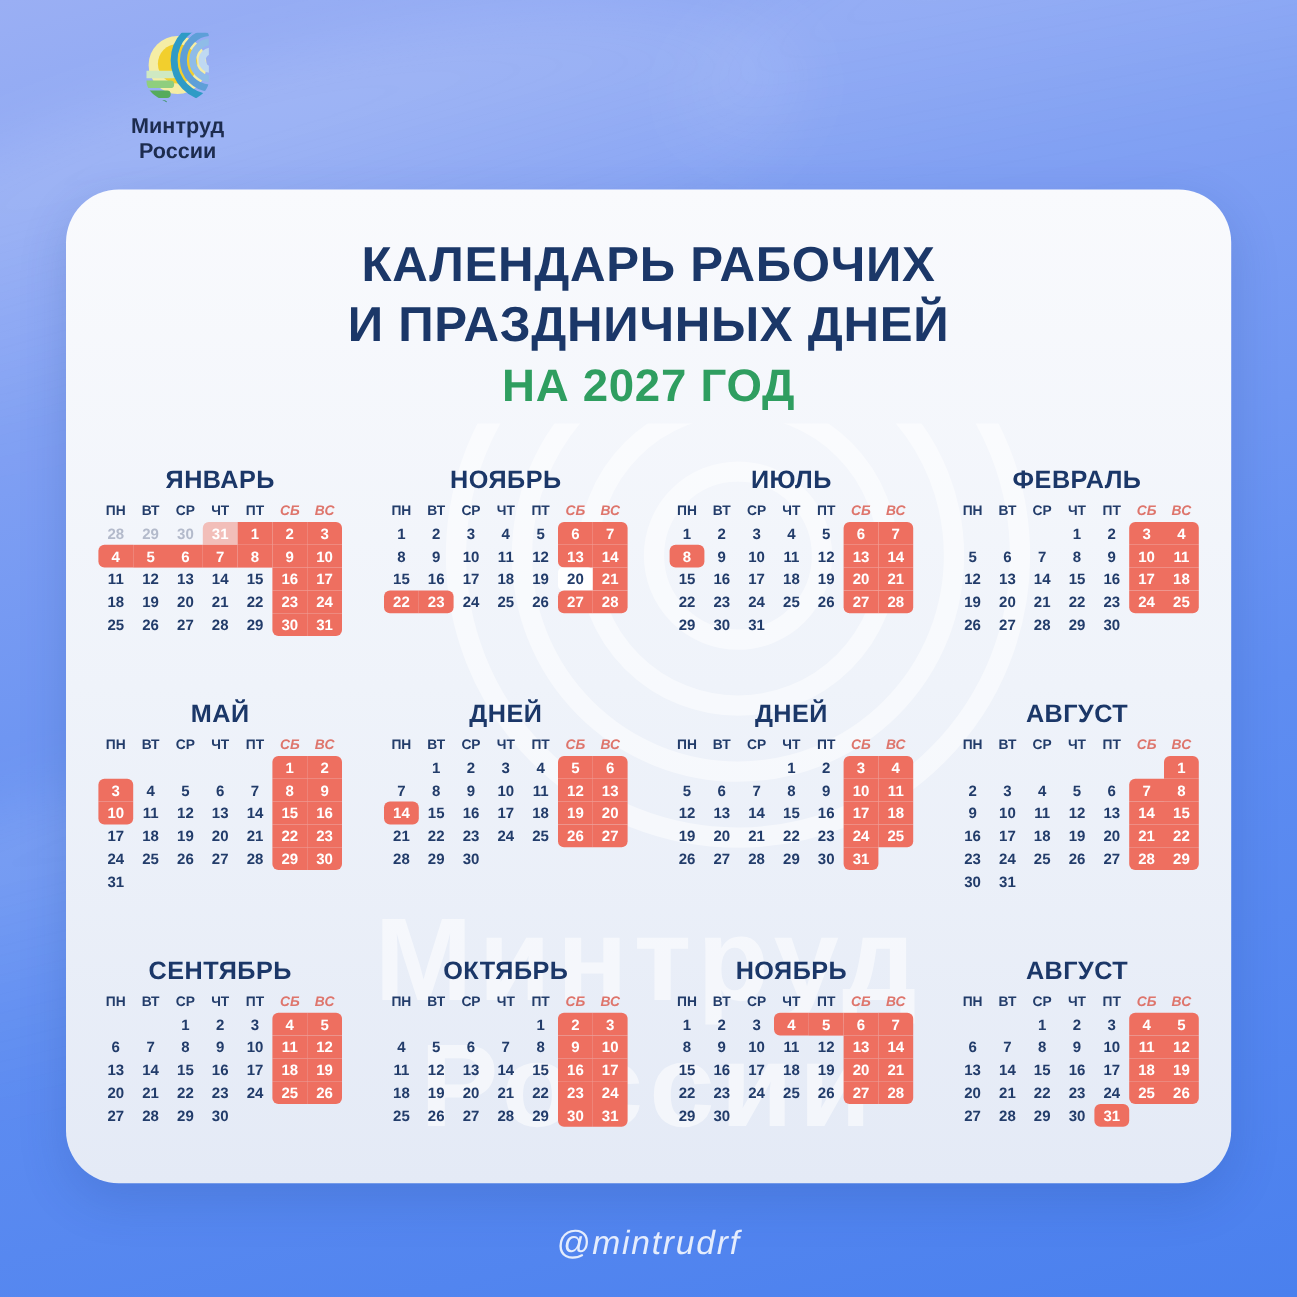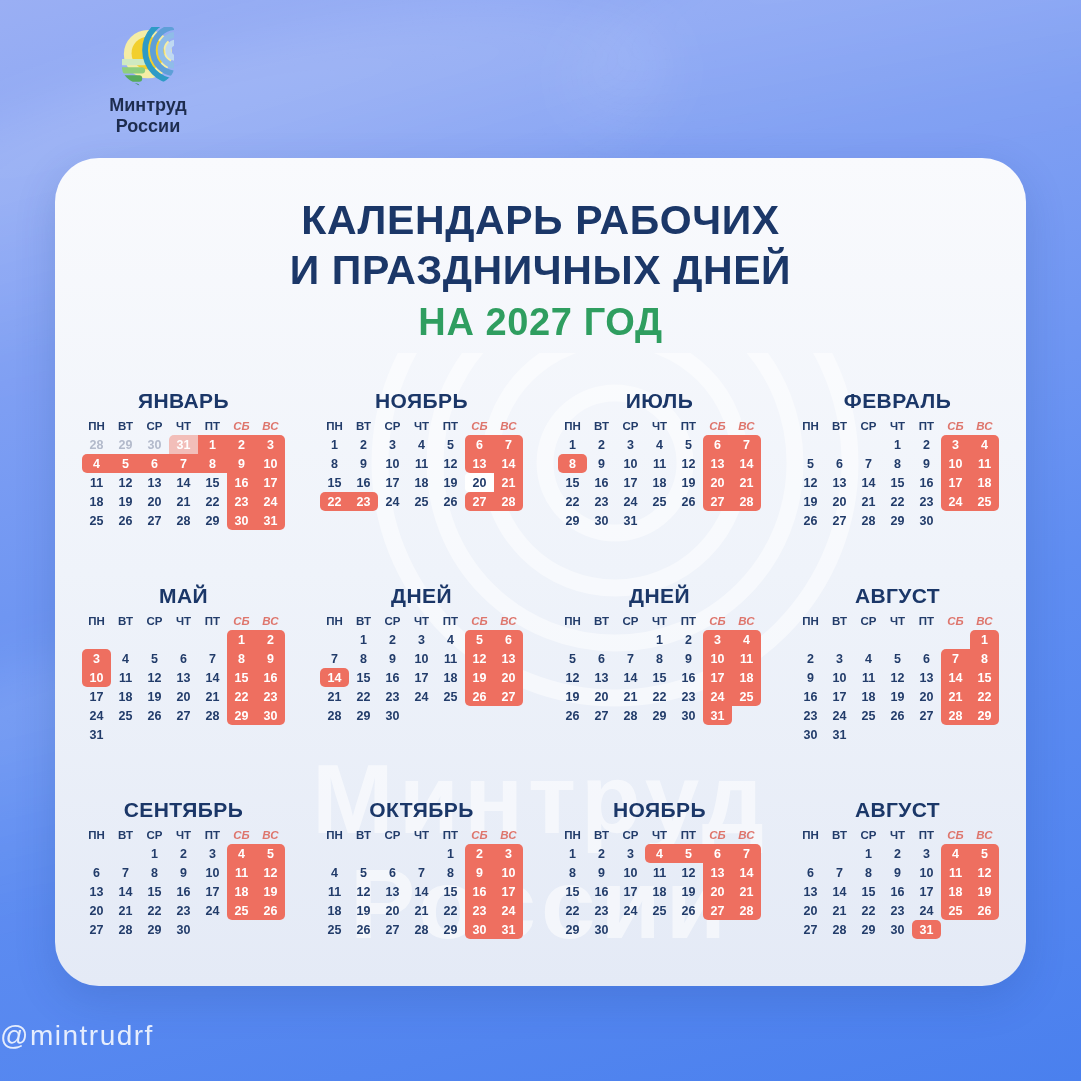--- a/index.html
+++ b/index.html
@@ -47,22 +47,22 @@
   .week-head{display:grid;grid-template-columns:repeat(7,29px);margin-bottom:3px;}
   .wd{font-size:11.5px;font-weight:700;color:#223C6A;text-align:center;}
   .wd.red{color:#DE756C;font-style:italic;}
   .days{display:grid;grid-template-columns:repeat(7,29px);grid-auto-rows:19px;}
   .day{font-size:12.5px;font-weight:700;color:#223C6A;display:flex;align-items:center;justify-content:center;}
   .day.hol{background:#EE6F60;color:#FFFFFF;}
   .day.moved{background:#F2BEB9;color:#FFFFFF;}
   .day.prev{color:#B3BACB;}
   .day.workday-weekend{background:#FFFFFF;color:#223C6A;border-radius:4px;}
 
-  .footer{position:absolute;left:0;right:0;top:1020px;text-align:left;font-size:28px;
-    color:rgba(255,255,255,.85);letter-spacing:1.5px;font-weight:400;}
+  .footer{position:absolute;left:0;right:0;top:1020px;text-align:center;font-size:28px;
+    color:rgba(255,255,255,.85);letter-spacing:1.5px;font-weight:400;font-style:italic;}
 </style>
 </head>
 <body>
 
 <div class="streak s1"></div>
 <div class="streak s2"></div>
 <div class="streak s3"></div>
 
 <div class="logo">
   <svg width="58" height="66" viewBox="0 0 60 68">

